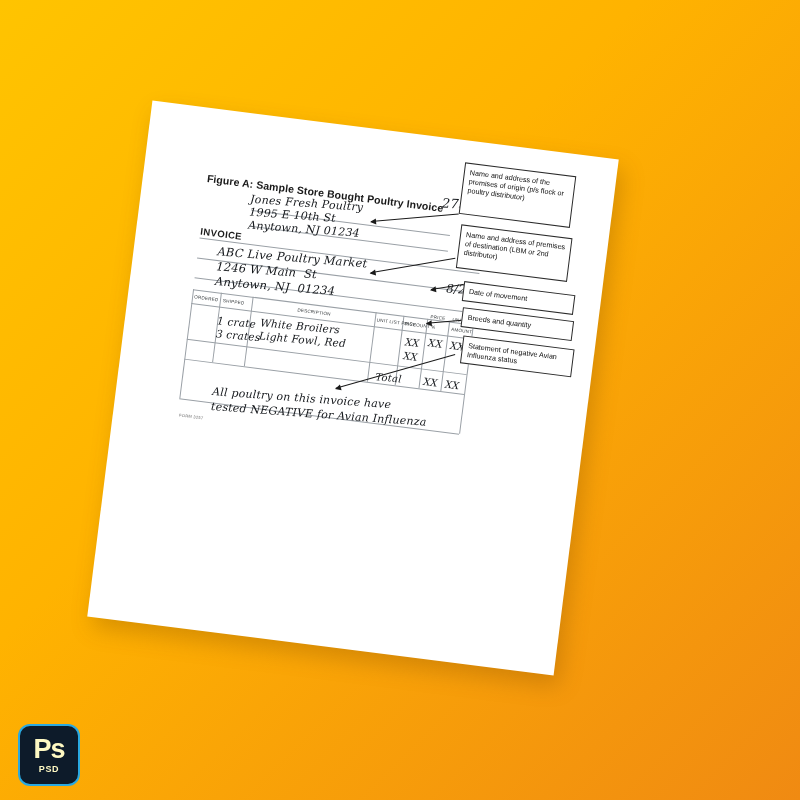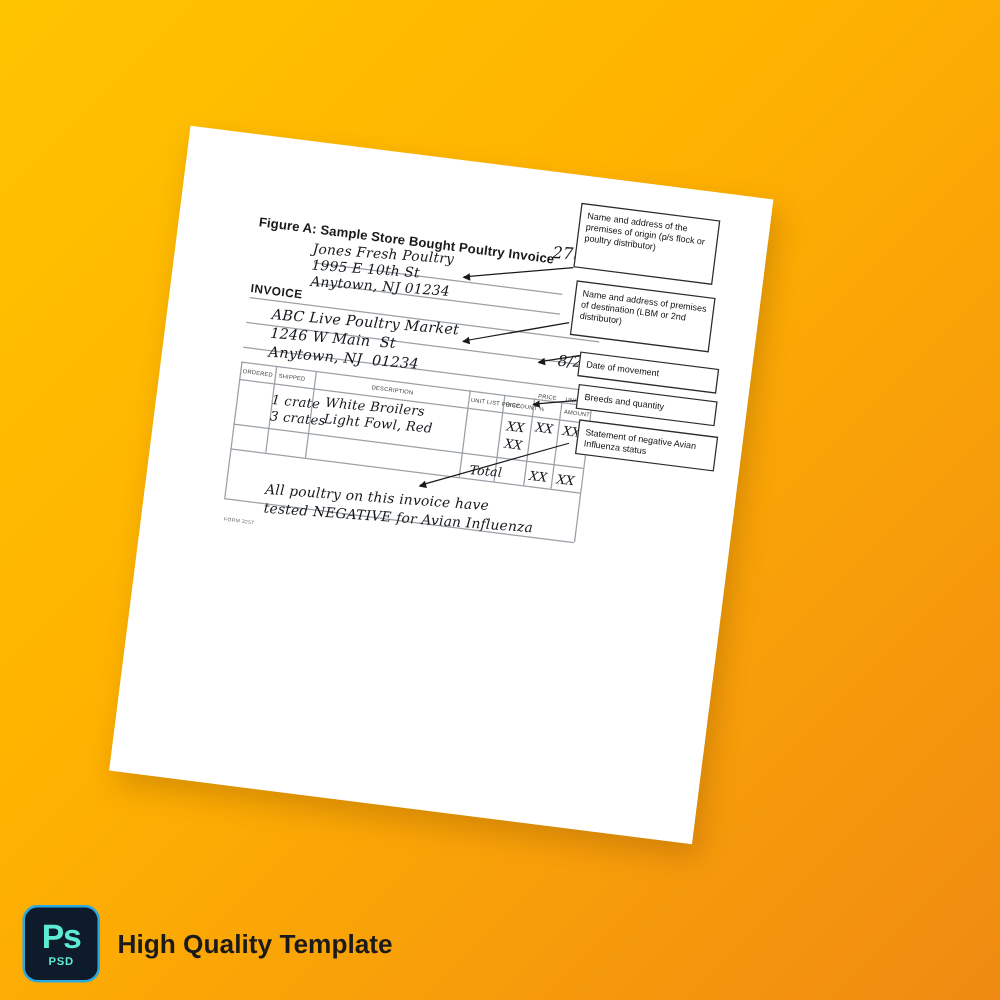--- a/index.html
+++ b/index.html
@@ -212,21 +212,21 @@
     width: 62px;
     height: 62px;
     border-radius: 12px;
     background: #0d1b2a;
     border: 2px solid #2aa9e0;
     box-sizing: border-box;
     display: flex;
     flex-direction: column;
     align-items: center;
     justify-content: center;
-    color: #5eead4;
+    color: #fef9c3;
   }
   #ps-icon .ps-big {
     font-size: 27px;
     font-weight: bold;
     line-height: 26px;
     letter-spacing: -1px;
   }
   #ps-icon .ps-small {
     font-size: 9px;
     font-weight: bold;
@@ -329,17 +329,16 @@
 
     </div>
   </div>
 
   <div id="brand">
     <div id="ps-icon">
       <div class="ps-big">Ps</div>
       <div class="ps-small">PSD</div>
     </div>
     <div id="brand-text">
-      <div id="brand-line1">High Quality Template</div>
     </div>
   </div>
 
 </div>
 
 </body></html>

